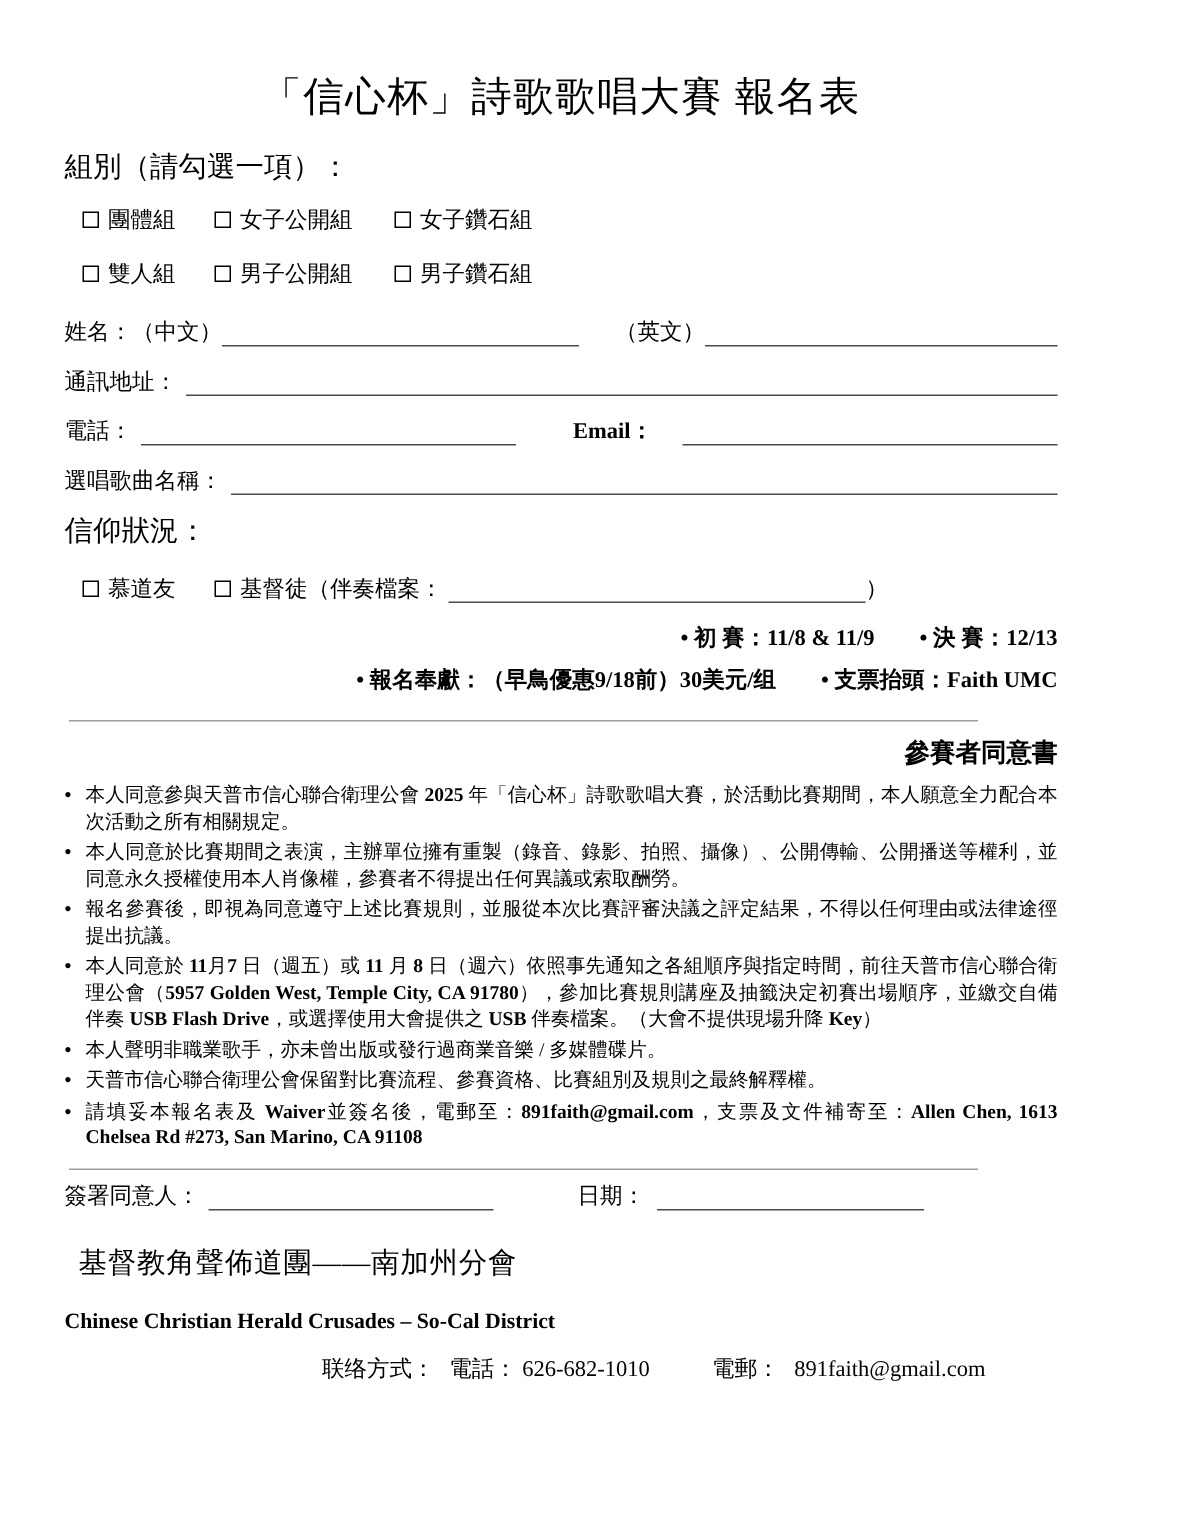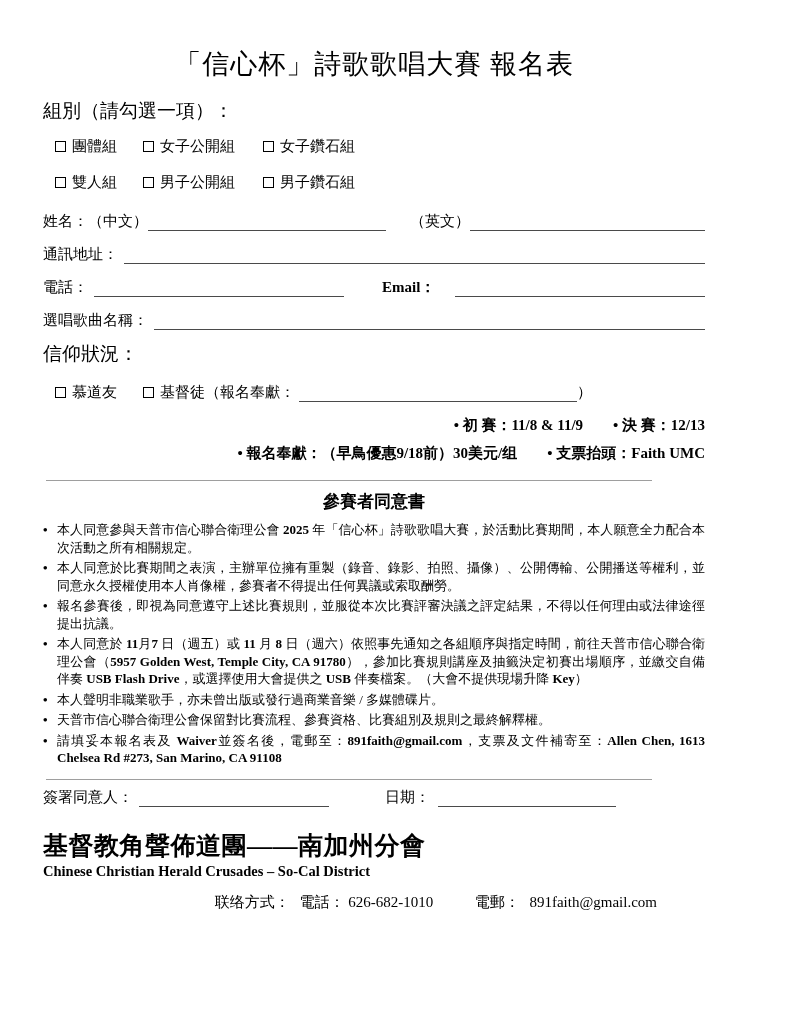--- a/index.html
+++ b/index.html
@@ -17,31 +17,31 @@
   .cb-item.w1 { width:100px;padding-left:12px; }
   .cb-item.w2 { width:120px; }
   .cb { width:11px; height:11px; border:1.4px solid #000; display:inline-block; margin-right:6px; flex:none; }
   .frow { display:flex; align-items:flex-end; font-size:15px; margin-bottom:11px; height:22px; }
   .frow .lbl { white-space:nowrap; }
   .u { border-bottom:1.2px solid #4a4a4a; height:19px; display:inline-block; }
   .grow { flex:1 1 auto; }
   .bold { font-weight:bold; }
   .event-line { font-size:15px; font-weight:bold; text-align:right; margin-bottom:9px; }
   hr.rule { border:none; border-top:1.6px solid #9e9e9e; width:606px; margin:0 0 0 3px; }
-  .agr-title { font-size:17px; font-weight:bold; text-align:center; margin:9px 0 8px 0; }
+  .agr-title { font-size:17px; font-weight:bold; text-align:right; margin:9px 0 8px 0; }
   .bullet { display:flex; font-size:13px; line-height:17.5px; margin-bottom:3px; }
   .bullet .dot { width:14px; flex:none; font-weight:bold; }
   .bullet .btxt { flex:1 1 auto; text-align:justify; }
   .b { font-weight:bold; }
   .sig-row { display:flex; align-items:flex-end; font-size:15px; margin-top:3px; height:24px; }
   .org-row { display:flex; margin-top:22px; }
   .org-col { text-align:center; }
   .org-col.left  { width:47%; }
   .org-col.right { width:53%; }
-  .org-cn { font-size:25px; font-weight:bold; letter-spacing:0.5px; margin-bottom:1px; white-space:nowrap; }
+  .org-cn { font-size:19px; font-weight:normal; letter-spacing:0.5px; margin-bottom:18px; white-space:nowrap; }
   .org-en { font-size:14.5px; font-weight:bold; white-space:nowrap; }
   .footer { font-size:15px; text-align:right; padding-right:48px; margin-top:13px; }
   .footer .seg { margin-left:6px; }
   .footer .gap { display:inline-block; width:34px; }
   .sp24 { display:inline-block; width:24px; }
   .sp38 { display:inline-block; width:38px; }
   .sp56 { display:inline-block; width:56px; }
 </style>
 </head>
 <body>
@@ -111,21 +111,21 @@
 
   <div class="label-row" style="margin-top:3px;margin-bottom:16px">信仰狀況：</div>
 
   <div class="cb-row" style="margin-bottom:14px">
     <span class="cb-item w1">
       <span class="cb"></span>
       <span>慕道友</span>
     </span>
     <span class="cb-item" style="flex:1 1 auto">
       <span class="cb"></span>
-      <span>基督徒（報名奉獻：</span>
+      <span>基督徒（伴奏檔案：</span>
       <span class="u" style="width:278px;margin-left:4px"></span>
       <span>）</span>
     </span>
   </div>
 
   <div class="event-line">• 初 賽：11/8 &amp; 11/9　　• 決 賽：12/13</div>
   <div class="event-line" style="margin-bottom:0">• 報名奉獻：（早鳥優惠9/18前）30美元/组　　• 支票抬頭：Faith UMC</div>
 
   <hr class="rule" style="margin-top:17px">
 

